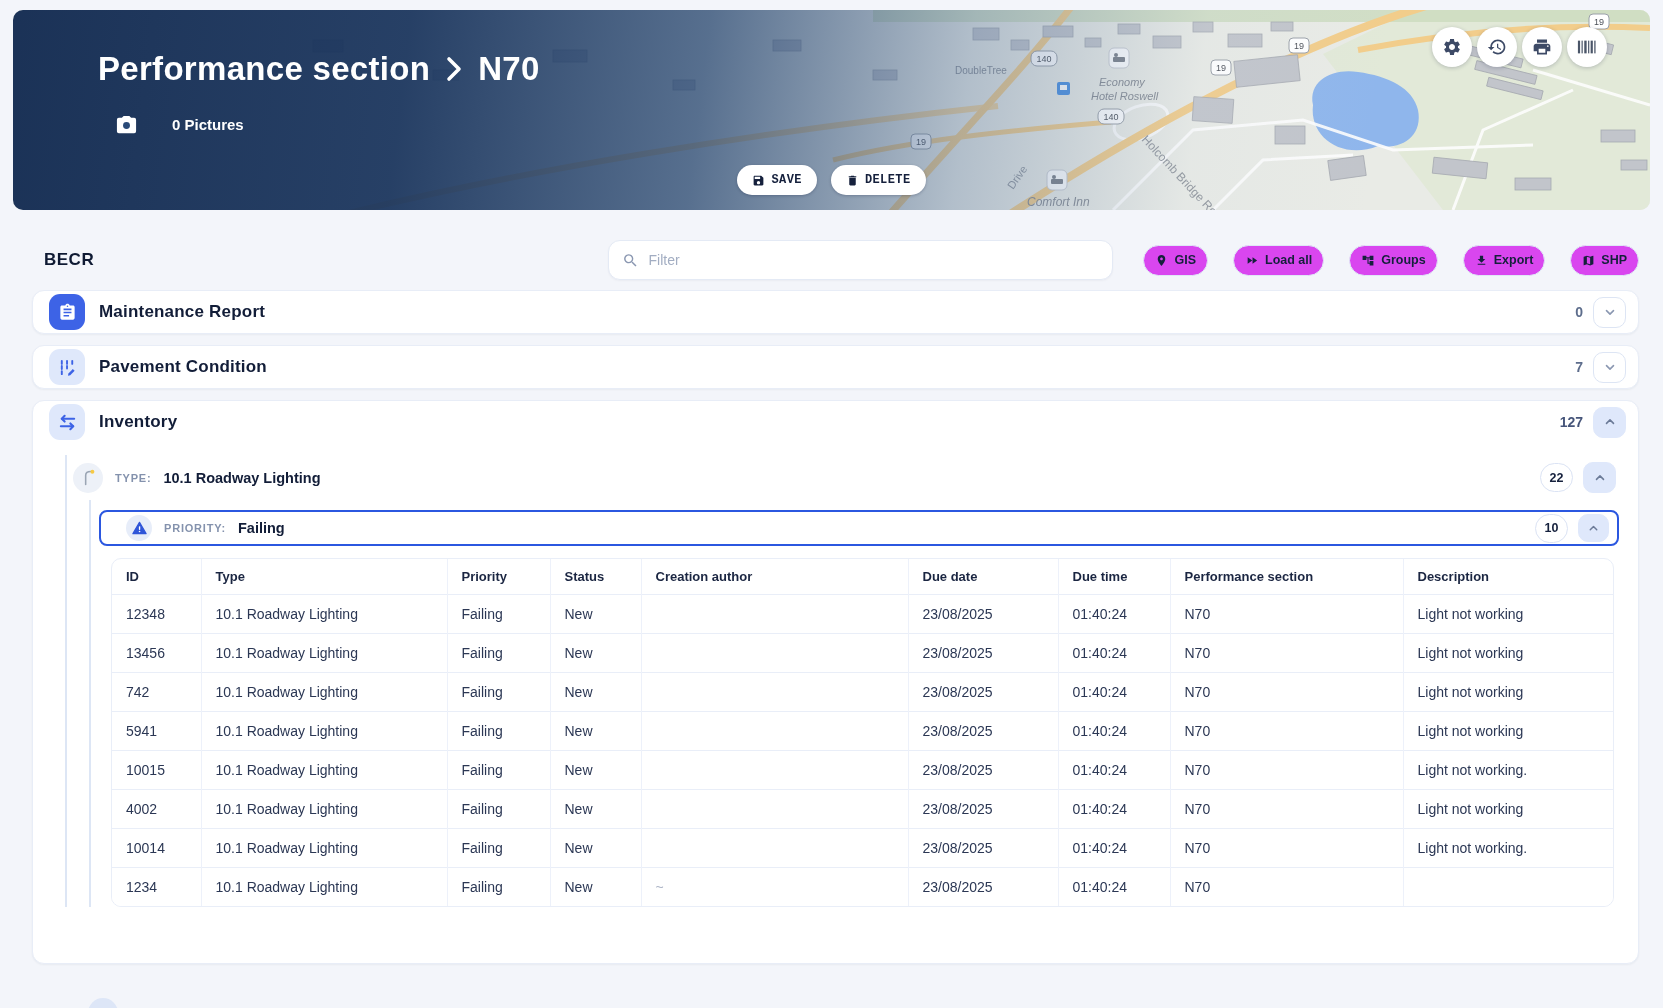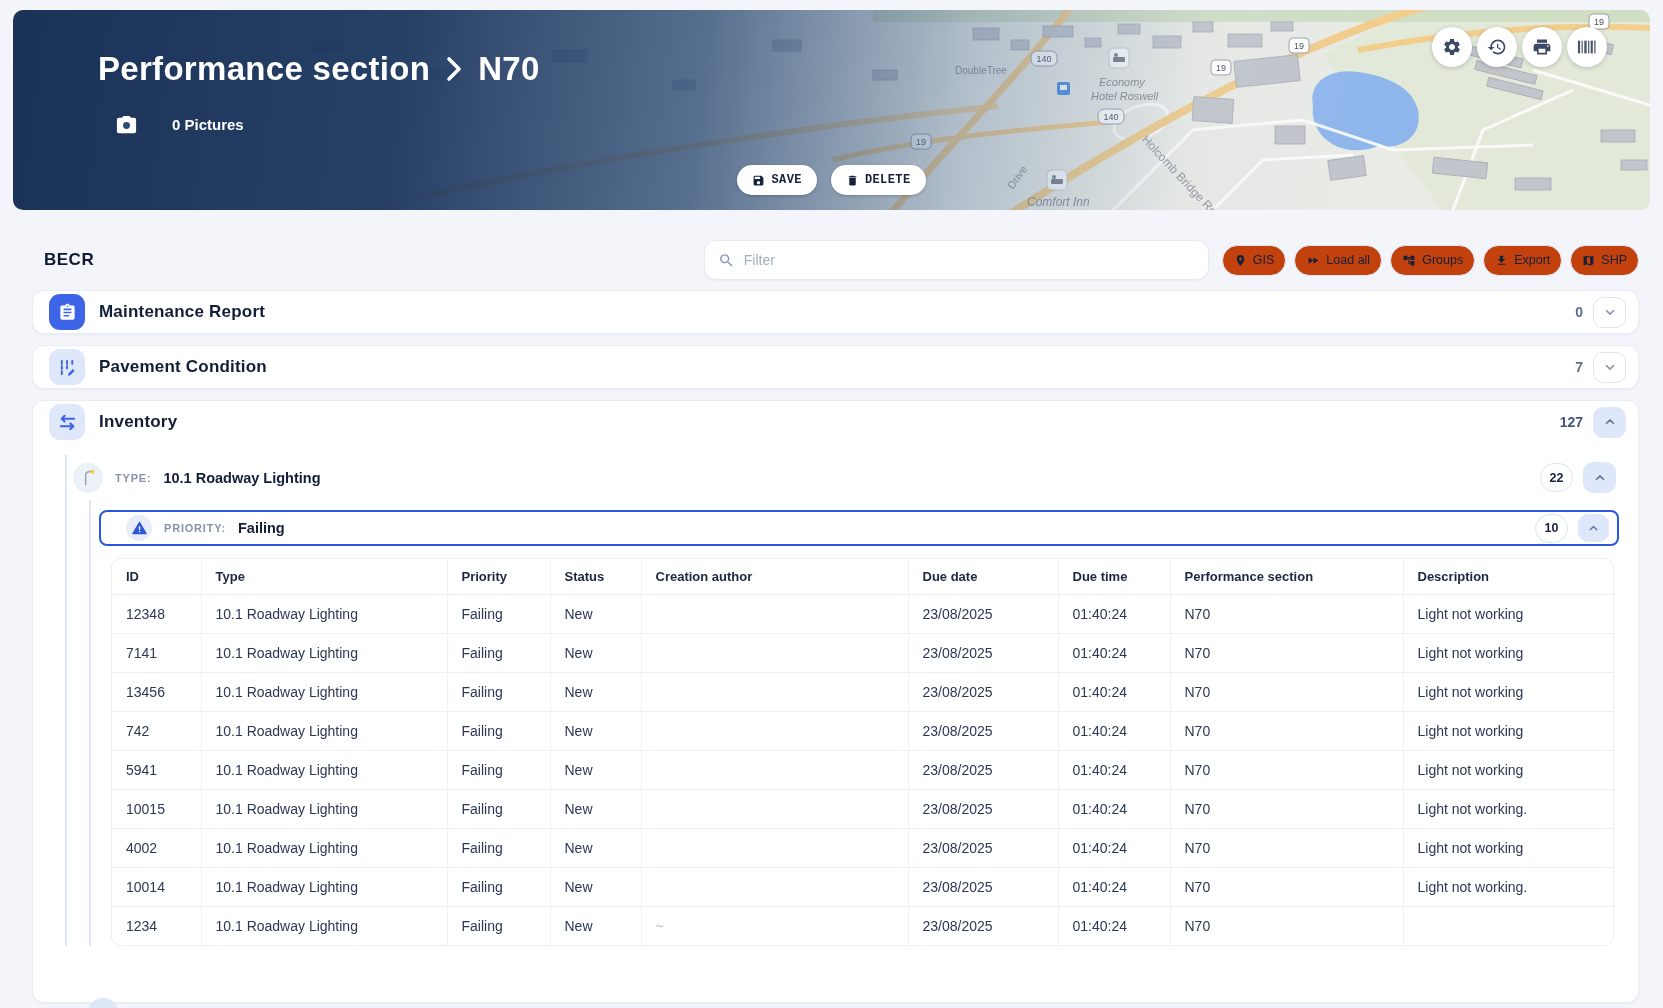--- a/index.html
+++ b/index.html
@@ -16,25 +16,25 @@
   .pictures-row { position:absolute; left:102px; top:103px; display:flex; align-items:center; gap:34px; color:#fff; }
   .pictures-label { font-size:15px; font-weight:700; }
   .hero-cta { position:absolute; left:0; right:0; bottom:15px; display:flex; justify-content:center; gap:14px; }
   .cta-btn { height:30px; border:none; border-radius:15px; background:#fff; color:#15203c; font-family:Liberation Mono, monospace; font-size:12px; font-weight:800; letter-spacing:.4px; padding:0 15px; display:flex; align-items:center; gap:6px; cursor:pointer; box-shadow:0 1px 3px rgba(15,25,55,.25); }
   .hero-icons { position:absolute; top:17px; right:43px; display:flex; gap:5px; }
   .circle-btn { width:40px; height:40px; border-radius:50%; border:none; background:#fff; display:flex; align-items:center; justify-content:center; box-shadow:0 1px 4px rgba(15,25,55,.22); cursor:pointer; }
 
   
   .toolbar { position:absolute; left:44px; right:24px; top:240px; height:40px; display:flex; align-items:center; }
   .becr { font-size:17px; font-weight:800; color:#0f1a33; letter-spacing:.5px; }
-  .toolbar-right { margin-left:auto; display:flex; align-items:center; gap:8px; }
+  .toolbar-right { margin-left:auto; display:flex; align-items:center; gap:25px; }
   .filter { width:505px; height:40px; background:#fff; border:1.5px solid #e4eaf5; border-radius:12px; display:flex; align-items:center; gap:9px; padding:0 13px; margin-right:5px; box-shadow:0 1px 2px rgba(20,30,60,.04); }
   .filter input { border:none; outline:none; flex:1; font-family:inherit; font-size:14px; color:#2b3754; background:transparent; }
   .filter input::placeholder { color:#a2adc2; }
-  .tb-btn { height:31px; border:1.5px solid #dfe7f6; border-radius:16px; background:#c2410c; color:#15203c; font-family:inherit; font-size:12.5px; font-weight:400; display:flex; align-items:center; gap:6px; padding:0 11px; cursor:pointer; }
+  .tb-btn { height:31px; border:1.5px solid #dfe7f6; border-radius:16px; background:#d946ef; color:#15203c; font-family:inherit; font-size:12.5px; font-weight:700; display:flex; align-items:center; gap:6px; padding:0 11px; cursor:pointer; }
 
   
   .sections { position:absolute; left:32px; right:24px; top:290px; display:flex; flex-direction:column; gap:11px; }
   .card { background:#fff; border:1px solid #e8edf7; border-radius:12px; box-shadow:0 1px 2px rgba(20,30,60,.05); }
   .card-head { height:42px; display:flex; align-items:center; gap:14px; padding:0 12px 0 16px; cursor:pointer; }
   .sec-icon { width:36px; height:36px; border-radius:11px; display:flex; align-items:center; justify-content:center; flex:0 0 auto; }
   .sec-icon.solid { background:#3d63e6; }
   .sec-icon.lite  { background:#dfe8fb; }
   .sec-label { font-size:17px; font-weight:700; color:#121d38; letter-spacing:.2px; }
   .head-right { margin-left:auto; display:flex; align-items:center; gap:10px; }
@@ -453,31 +453,20 @@
                     <td>10.1 Roadway Lighting</td>
                     <td>Failing</td>
                     <td>New</td>
                     <td class="author-cell"></td>
                     <td>23/08/2025</td>
                     <td>01:40:24</td>
                     <td>N70</td>
                     <td>Light not working</td>
                   </tr>
                   <tr>
-                    <td>7141</td>
-                    <td>10.1 Roadway Lighting</td>
-                    <td>Failing</td>
-                    <td>New</td>
-                    <td class="author-cell"></td>
-                    <td>23/08/2025</td>
-                    <td>01:40:24</td>
-                    <td>N70</td>
-                    <td>Light not working</td>
-                  </tr>
-                  <tr>
                     <td>13456</td>
                     <td>10.1 Roadway Lighting</td>
                     <td>Failing</td>
                     <td>New</td>
                     <td class="author-cell"></td>
                     <td>23/08/2025</td>
                     <td>01:40:24</td>
                     <td>N70</td>
                     <td>Light not working</td>
                   </tr>

